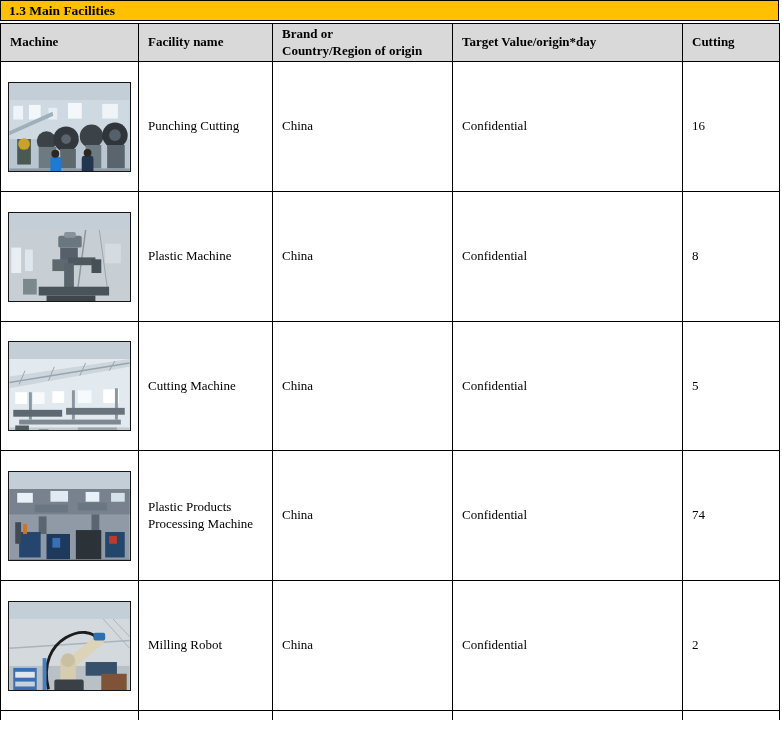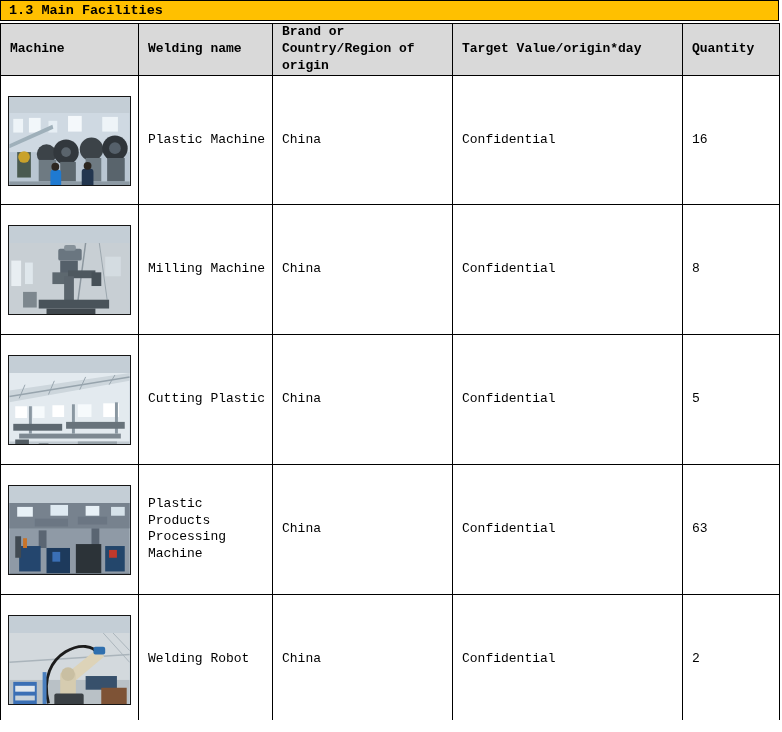--- a/index.html
+++ b/index.html
@@ -2,21 +2,21 @@
 <html><head>
 <meta charset="utf-8">
 <style>
   * { margin:0; padding:0; box-sizing:border-box; }
   body { background:#ffffff; }
   .page {
     position:relative;
     width:782px; height:720px;
     overflow:hidden;
     background:#ffffff;
-    font-family:Liberation Mono, monospace;
+    font-family:Liberation Serif, serif;
     color:#000000;
   }
   .title-bar {
     width:779px; height:21px;
     background:#FFC000;
     border:1px solid #000000;
     display:flex; align-items:center;
     padding-left:8px;
     font-size:13.5px; font-weight:bold; color:#000000;
   }
@@ -64,25 +64,25 @@
     <colgroup>
       <col style="width:138px">
         <col style="width:134px">
         <col style="width:180px">
         <col style="width:230px">
         <col style="width:97px">
     </colgroup>
     <thead>
       <tr>
         <th>Machine</th>
-        <th>Welding name</th>
+        <th>Facility name</th>
         <th>Brand or
 Country/Region of origin</th>
         <th>Target Value/origin*day</th>
-        <th>Quantity</th>
+        <th>Cutting</th>
       </tr>
     </thead>
     <tbody>
 
       <tr>
         <td class="picture-cell">
           <div class="photo-frame">
             <svg viewBox="0 0 123 90">
               <rect width="123" height="90" fill="#b9c6d2"></rect>
               <rect width="123" height="40" fill="#cfd9e2"></rect>
@@ -109,21 +109,21 @@
               <circle cx="70" cy="83" r="3" fill="#5d686f"></circle>
               <circle cx="90" cy="79" r="3" fill="#525c63"></circle>
               <circle cx="106" cy="83" r="3" fill="#5d686f"></circle>
               <rect x="42" y="58" width="11" height="20" rx="3" fill="#1f7ad1"></rect>
               <circle cx="47" cy="55" r="4" fill="#2c2620"></circle>
               <rect x="74" y="57" width="12" height="21" rx="3" fill="#23364f"></rect>
               <circle cx="80" cy="54" r="4" fill="#2c2620"></circle>
             </svg>
           </div>
         </td>
-        <td>Plastic Machine</td>
+        <td>Punching Cutting</td>
         <td>China</td>
         <td>Confidential</td>
         <td>16</td>
       </tr>
 
       <tr>
         <td class="picture-cell">
           <div class="photo-frame">
             <svg viewBox="0 0 123 90">
               <rect width="123" height="90" fill="#c8cfd4"></rect>
@@ -141,21 +141,21 @@
               <rect x="56" y="34" width="10" height="26" fill="#5a646c"></rect>
               <rect x="30" y="58" width="72" height="9" fill="#49535a"></rect>
               <rect x="38" y="67" width="50" height="14" fill="#3f474d"></rect>
               <rect x="14" y="50" width="14" height="16" fill="#7d878e"></rect>
               <rect y="81" width="123" height="9" fill="#9aa4ab"></rect>
               <circle cx="24" cy="84" r="3" fill="#6b757c"></circle>
               <circle cx="100" cy="84" r="3" fill="#6b757c"></circle>
             </svg>
           </div>
         </td>
-        <td>Milling Machine</td>
+        <td>Plastic Machine</td>
         <td>China</td>
         <td>Confidential</td>
         <td>8</td>
       </tr>
 
       <tr>
         <td class="picture-cell">
           <div class="photo-frame">
             <svg viewBox="0 0 123 90">
               <rect width="123" height="90" fill="#e3eaef"></rect>
@@ -176,21 +176,21 @@
               <rect x="4" y="52" width="50" height="7" fill="#5d6870"></rect>
               <rect x="58" y="50" width="60" height="7" fill="#68737b"></rect>
               <rect x="10" y="62" width="104" height="5" fill="#7d8891"></rect>
               <rect y="70" width="123" height="20" fill="#c2cbd2"></rect>
               <rect x="6" y="68" width="14" height="12" fill="#525c63"></rect>
               <rect x="30" y="72" width="10" height="8" fill="#68737b"></rect>
               <rect x="70" y="70" width="40" height="4" fill="#9aa5ac"></rect>
             </svg>
           </div>
         </td>
-        <td>Cutting Plastic</td>
+        <td>Cutting Machine</td>
         <td>China</td>
         <td>Confidential</td>
         <td>5</td>
       </tr>
 
       <tr>
         <td class="picture-cell">
           <div class="photo-frame">
             <svg viewBox="0 0 123 90">
               <rect width="123" height="90" fill="#8f9aa6"></rect>
@@ -215,21 +215,21 @@
               <rect x="22" y="76" width="14" height="8" fill="#363d44"></rect>
               <rect x="56" y="78" width="18" height="7" fill="#2c3338"></rect>
               <rect x="92" y="76" width="12" height="8" fill="#3a424a"></rect>
             </svg>
           </div>
         </td>
         <td>Plastic Products
 Processing Machine</td>
         <td>China</td>
         <td>Confidential</td>
-        <td>63</td>
+        <td>74</td>
       </tr>
 
       <tr>
         <td class="picture-cell">
           <div class="photo-frame">
             <svg viewBox="0 0 123 90">
               <rect width="123" height="90" fill="#d3d9dd"></rect>
               <rect y="48" width="123" height="42" fill="#b9c1c6"></rect>
               <line x1="0" y1="30" x2="123" y2="22" stroke="#aab4bb" stroke-width="1.5"></line>
               <line x1="96" y1="0" x2="123" y2="30" stroke="#aab4bb" stroke-width="1"></line>
@@ -243,21 +243,21 @@
               <polygon points="58,42 90,16 97,24 66,50" fill="#ddd3b8"></polygon>
               <rect x="52" y="40" width="16" height="26" rx="3" fill="#d6ccb0"></rect>
               <circle cx="60" cy="42" r="7" fill="#c9bfa2"></circle>
               <rect x="46" y="62" width="30" height="16" rx="2" fill="#3a4045"></rect>
               <rect x="86" y="14" width="12" height="8" rx="2" fill="#2f6fae"></rect>
               <rect x="34" y="40" width="4" height="34" fill="#4a7fbe"></rect>
               <rect y="82" width="123" height="8" fill="#8f99a0"></rect>
             </svg>
           </div>
         </td>
-        <td>Welding Robot</td>
+        <td>Milling Robot</td>
         <td>China</td>
         <td>Confidential</td>
         <td>2</td>
       </tr>
 
       <tr>
         <td class="picture-cell">
           <div class="photo-frame">
             
           </div>

